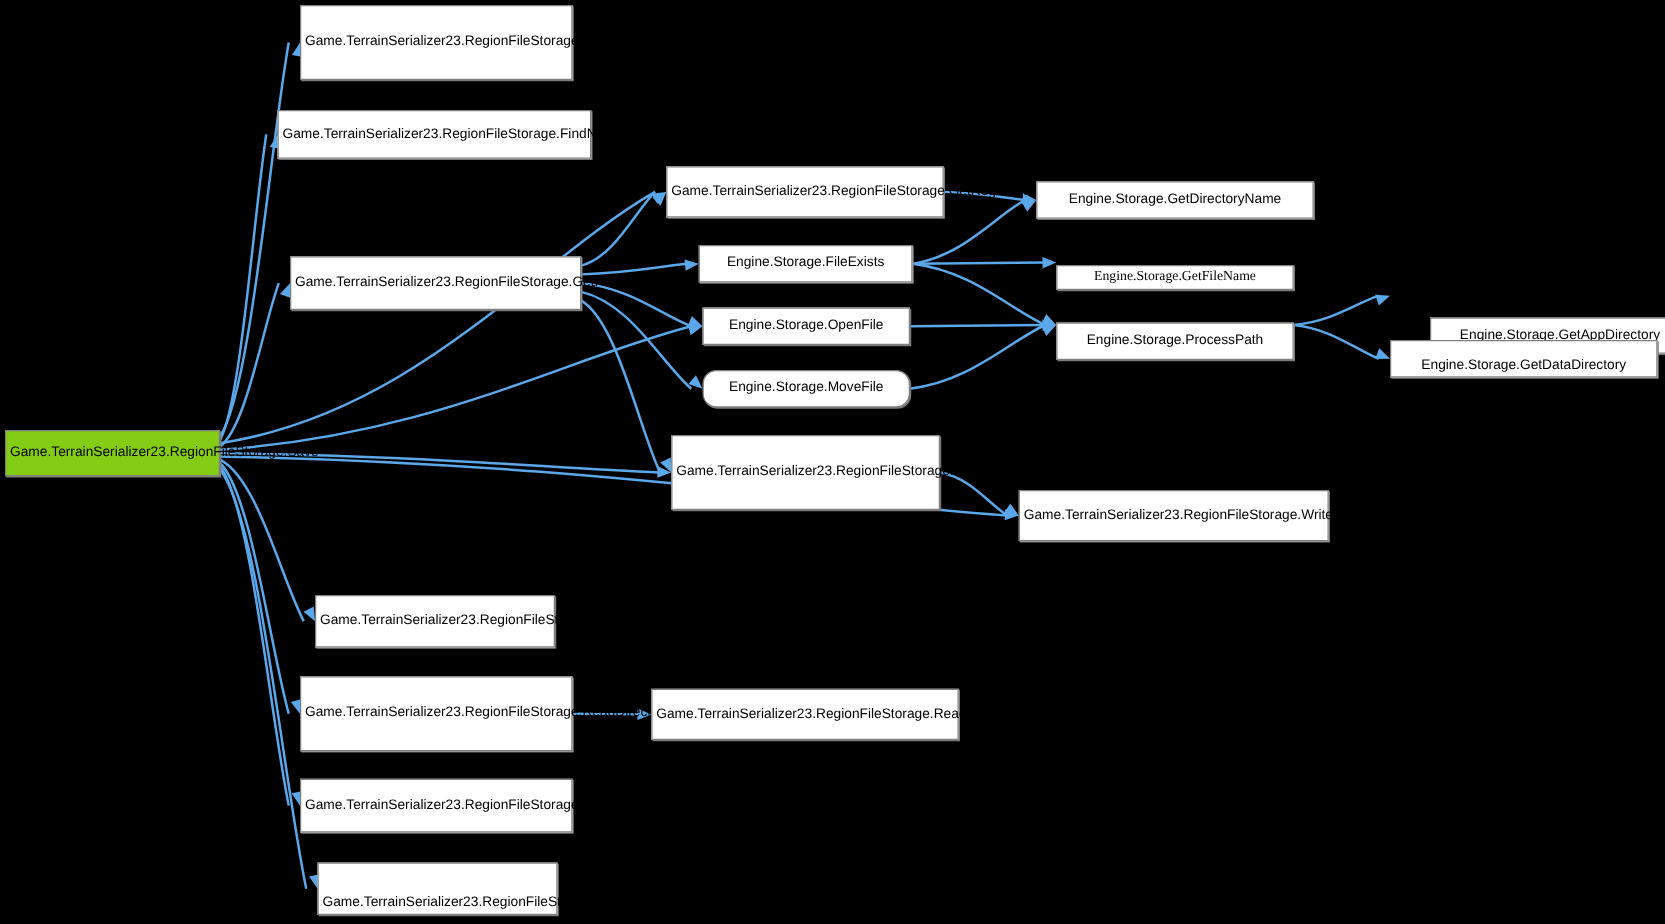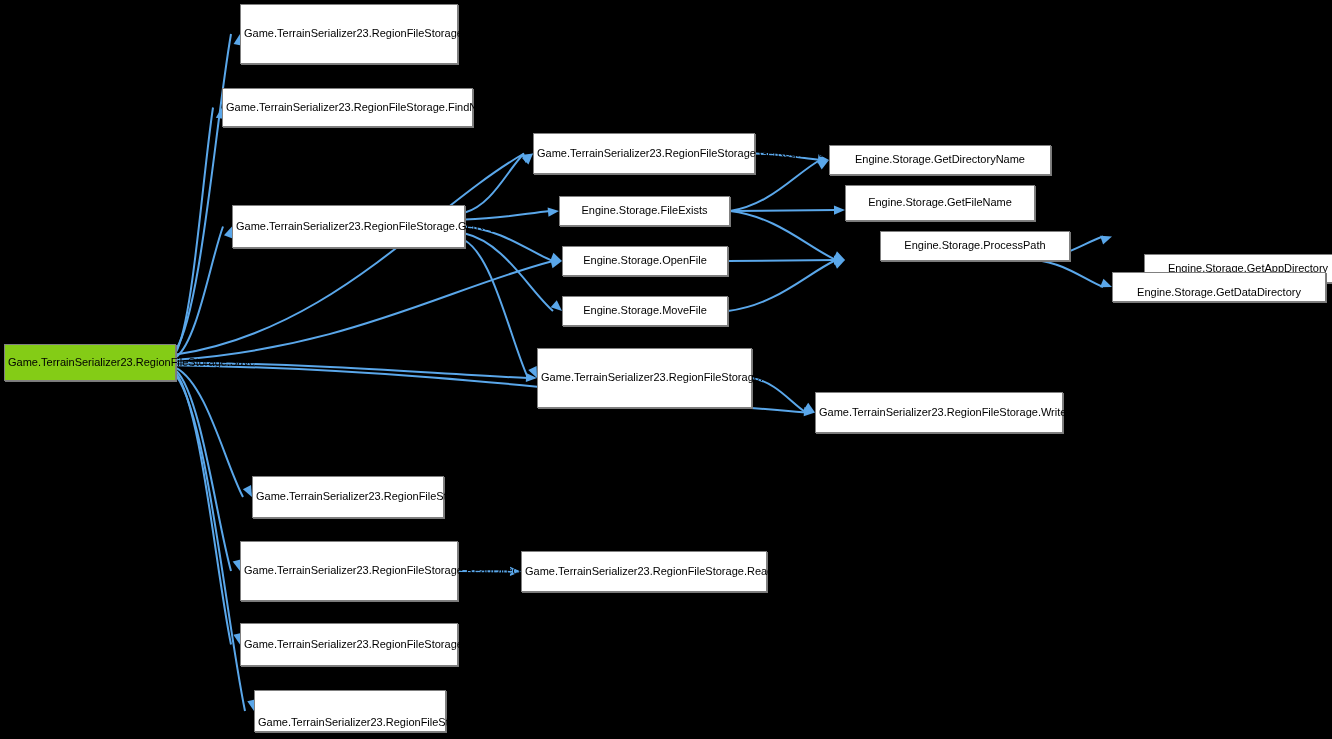--- a/index.html
+++ b/index.html
@@ -88,30 +88,30 @@
       </div>
       <div class="node" style="left: 533px; top: 133px; width: 222px; height: 41px;">
         <span>Game.TerrainSerializer23.RegionFileStorage.GetRegionPath</span>
       </div>
       <div class="node" style="left: 559px; top: 196px; width: 171px; height: 30px;">
         <span>Engine.Storage.FileExists</span>
       </div>
       <div class="node" style="left: 562px; top: 246px; width: 166px; height: 30px;">
         <span>Engine.Storage.OpenFile</span>
       </div>
-      <div class="node" style="left: 562px; top: 296px; width: 166px; height: 30px;">
+      <div class="node" style="left: 562px; top: 296px; width: 166px; height: 30px; border-radius: 11px;">
         <span>Engine.Storage.MoveFile</span>
       </div>
       <div class="node" style="left: 829px; top: 145px; width: 222px; height: 30px;">
         <span>Engine.Storage.GetDirectoryName</span>
       </div>
-      <div class="node" style="left: 845px; top: 185px; width: 190px; height: 36px;">
+      <div class="node" style="left: 845px; top: 212px; width: 190px; height: 20px; font-family: Liberation Serif, serif;">
         <span>Engine.Storage.GetFileName</span>
       </div>
-      <div class="node" style="left: 845px; top: 231px; width: 190px; height: 30px; margin-left: 35px;">
+      <div class="node" style="left: 845px; top: 258px; width: 190px; height: 30px;">
         <span>Engine.Storage.ProcessPath</span>
       </div>
       <div class="node" style="left: 1144px; top: 222px; width: 208px; height: 29px; margin-top: 32px;">
         <span>Engine.Storage.GetAppDirectory</span>
       </div>
       <div class="node" style="left: 1112px; top: 272px; width: 214px; height: 30px; align-items: flex-end;">
         <span>Engine.Storage.GetDataDirectory</span>
       </div>
       <div class="node" style="left: 537px; top: 348px; width: 215px; height: 60px;">
         <span>Game.TerrainSerializer23.RegionFileStorage.WriteDirectoryEntries</span>

